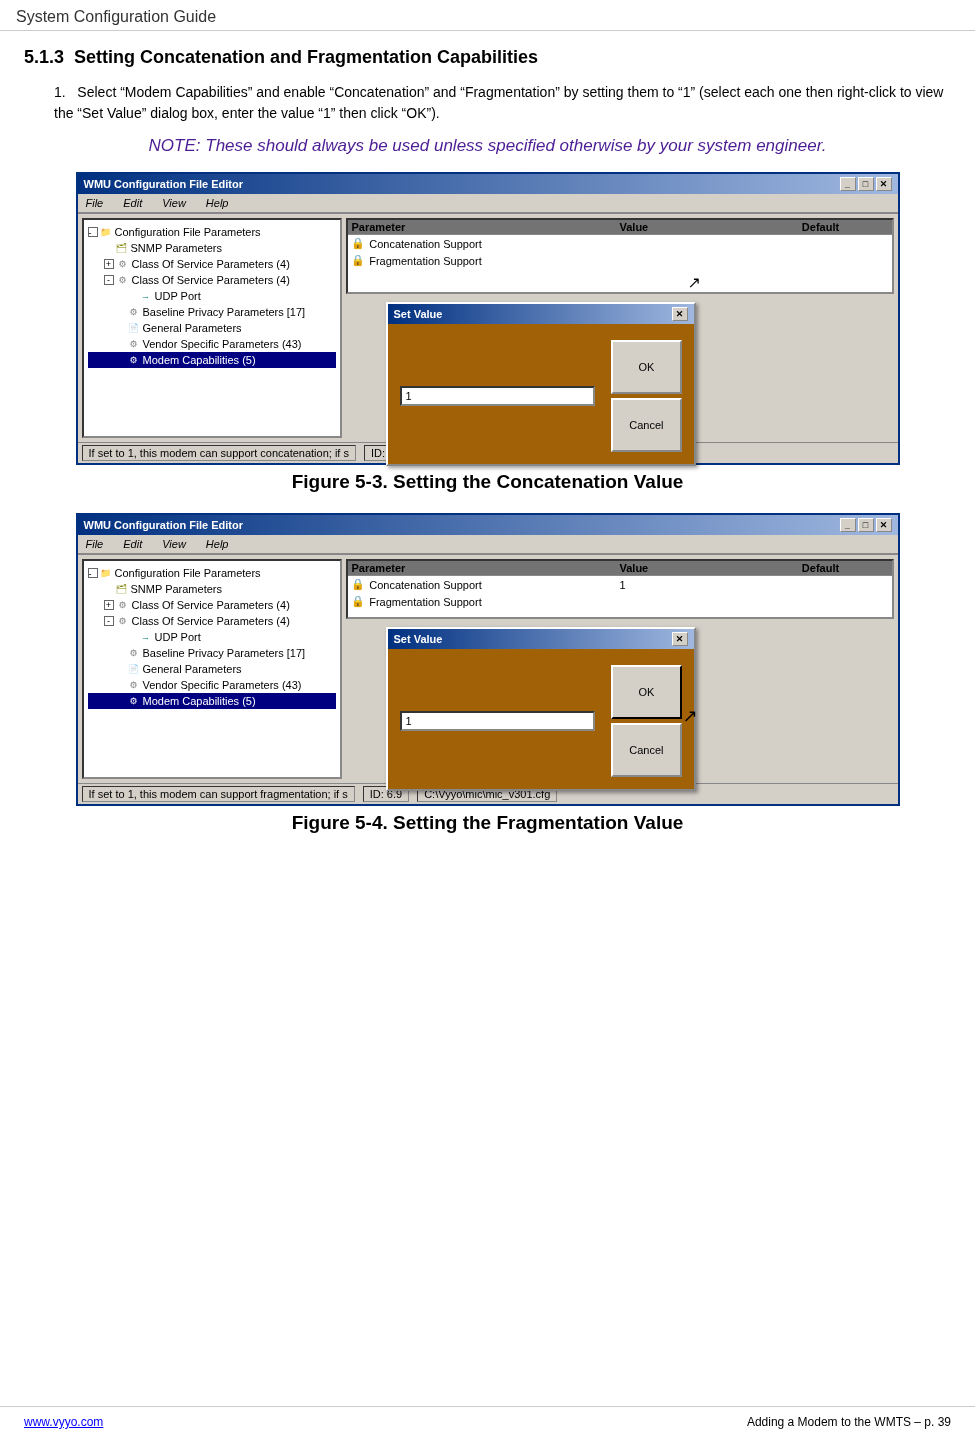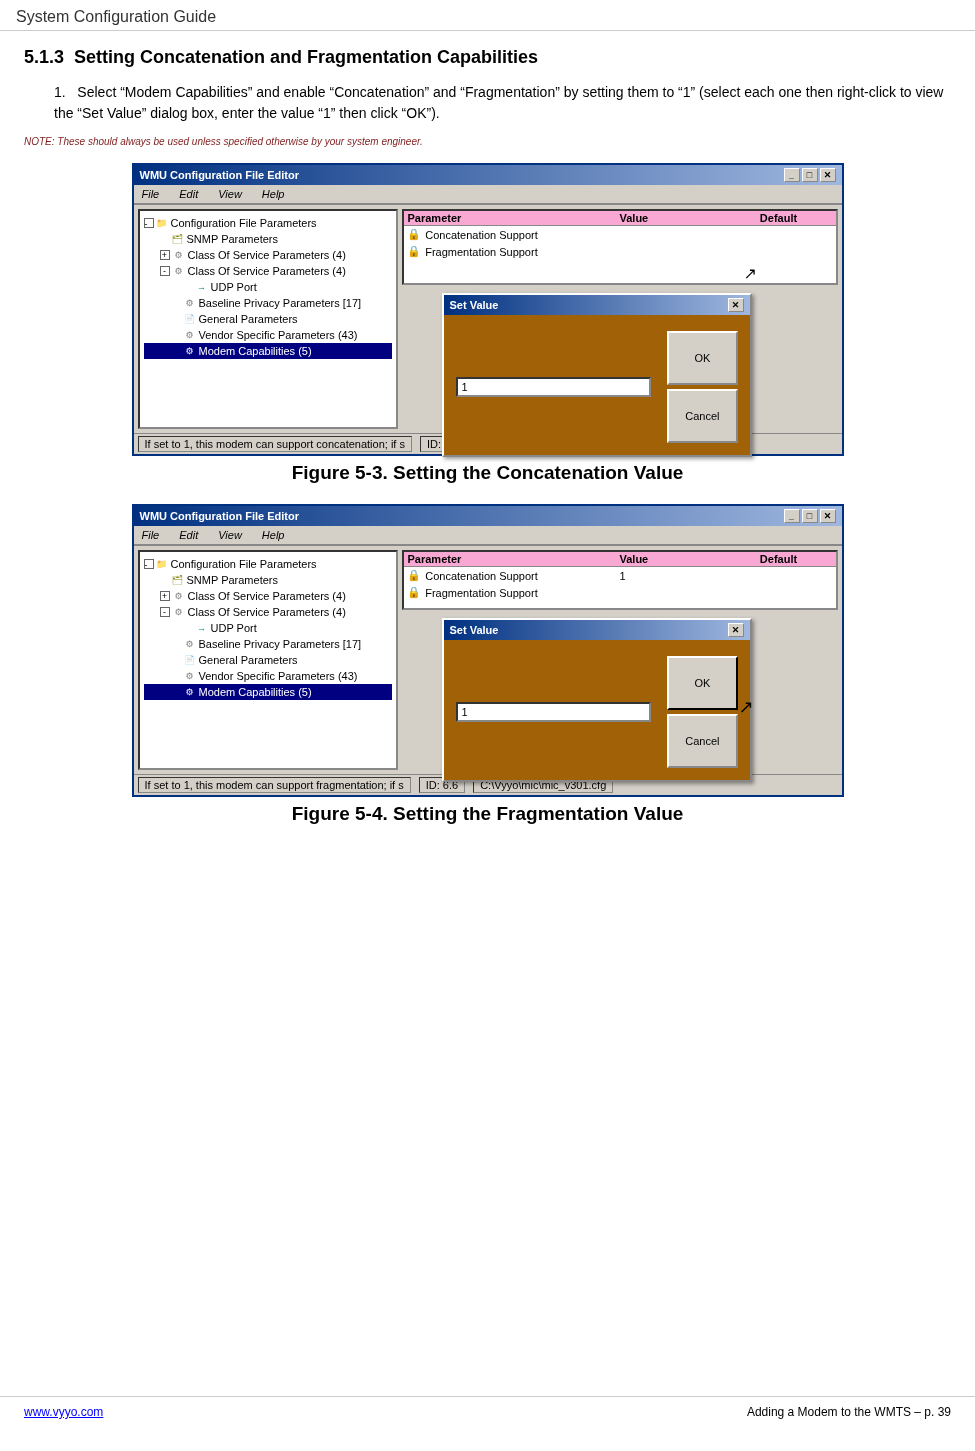--- a/index.html
+++ b/index.html
@@ -26,43 +26,44 @@
       margin-bottom: 14px;
       color: #000;
     }
     .step-text {
       margin-left: 30px;
       margin-bottom: 12px;
       font-size: 14px;
       line-height: 1.5;
     }
     .note-text {
+      text-align: center;
       font-style: italic;
-      font-size: 10px;
+      font-size: 17px;
       margin-bottom: 16px;
-      color: #7f1d1d;
+      color: #4c1d95;
     }
     .figure-container {
       margin: 12px auto;
       text-align: center;
     }
     .figure-caption {
       font-size: 19px;
       font-weight: bold;
       margin-top: 6px;
       text-align: center;
     }
     
     .wmu-window {
       display: inline-block;
       border: 2px solid #003080;
       background: #d4d0c8;
       font-family: 'MS Sans Serif', Arial, sans-serif;
       font-size: 11px;
-      width: 712px;
+      width: 824px;
       text-align: left;
       position: relative;
     }
     .wmu-titlebar {
       background: linear-gradient(to right, #003080, #a0b8e0);
       color: #fff;
       padding: 3px 6px;
       display: flex;
       justify-content: space-between;
       align-items: center;
@@ -156,21 +157,21 @@
       flex-direction: column;
     }
     .wmu-params-table {
       background: #fff;
       border: 2px inset #888;
       min-height: 60px;
       font-size: 11px;
     }
     .params-header {
       display: flex;
-      background: #f9a8d4;
+      background: #737373;
       border-bottom: 1px solid #888;
       font-weight: bold;
       padding: 1px 4px;
     }
     .params-header .col-param { flex: 2; }
     .params-header .col-value { flex: 1; }
     .params-header .col-default { flex: 1; text-align: center; }
     .params-row {
       display: flex;
       padding: 2px 4px;
@@ -257,21 +258,21 @@
       background: #000080;
       color: #fff;
     }
     .page-footer {
       position: absolute;
       bottom: 16px;
       left: 0;
       right: 0;
       display: flex;
       justify-content: space-between;
-      padding: 16px 24px;
+      padding: 6px 24px;
       font-size: 12px;
       color: #000;
       border-top: 1px solid #ccc;
       padding-top: 8px;
     }
     .indent1 { padding-left: 16px; }
     .indent2 { padding-left: 28px; }
     .indent3 { padding-left: 40px; }
     .minus-box {
       border: 1px solid #666;
@@ -553,21 +554,21 @@
                   </div>
                 </div>
               </div>
             </div>
           </div>
         </div>
       </div>
       
       <div class="wmu-statusbar">
         <div class="status-section">If set to 1, this modem can support fragmentation; if s</div>
-        <div class="status-section">ID: 6.6</div>
+        <div class="status-section">ID: 6.9</div>
         <div class="status-section">C:\Vyyo\mic\mic_v301.cfg</div>
       </div>
     </div>
     <div class="figure-caption">Figure 5-4. Setting the Fragmentation Value</div>
   </div>
 
 </div>
 
 <div class="page-footer">
   <span style="text-decoration:underline; color:#00f; cursor:pointer;">www.vyyo.com</span>

